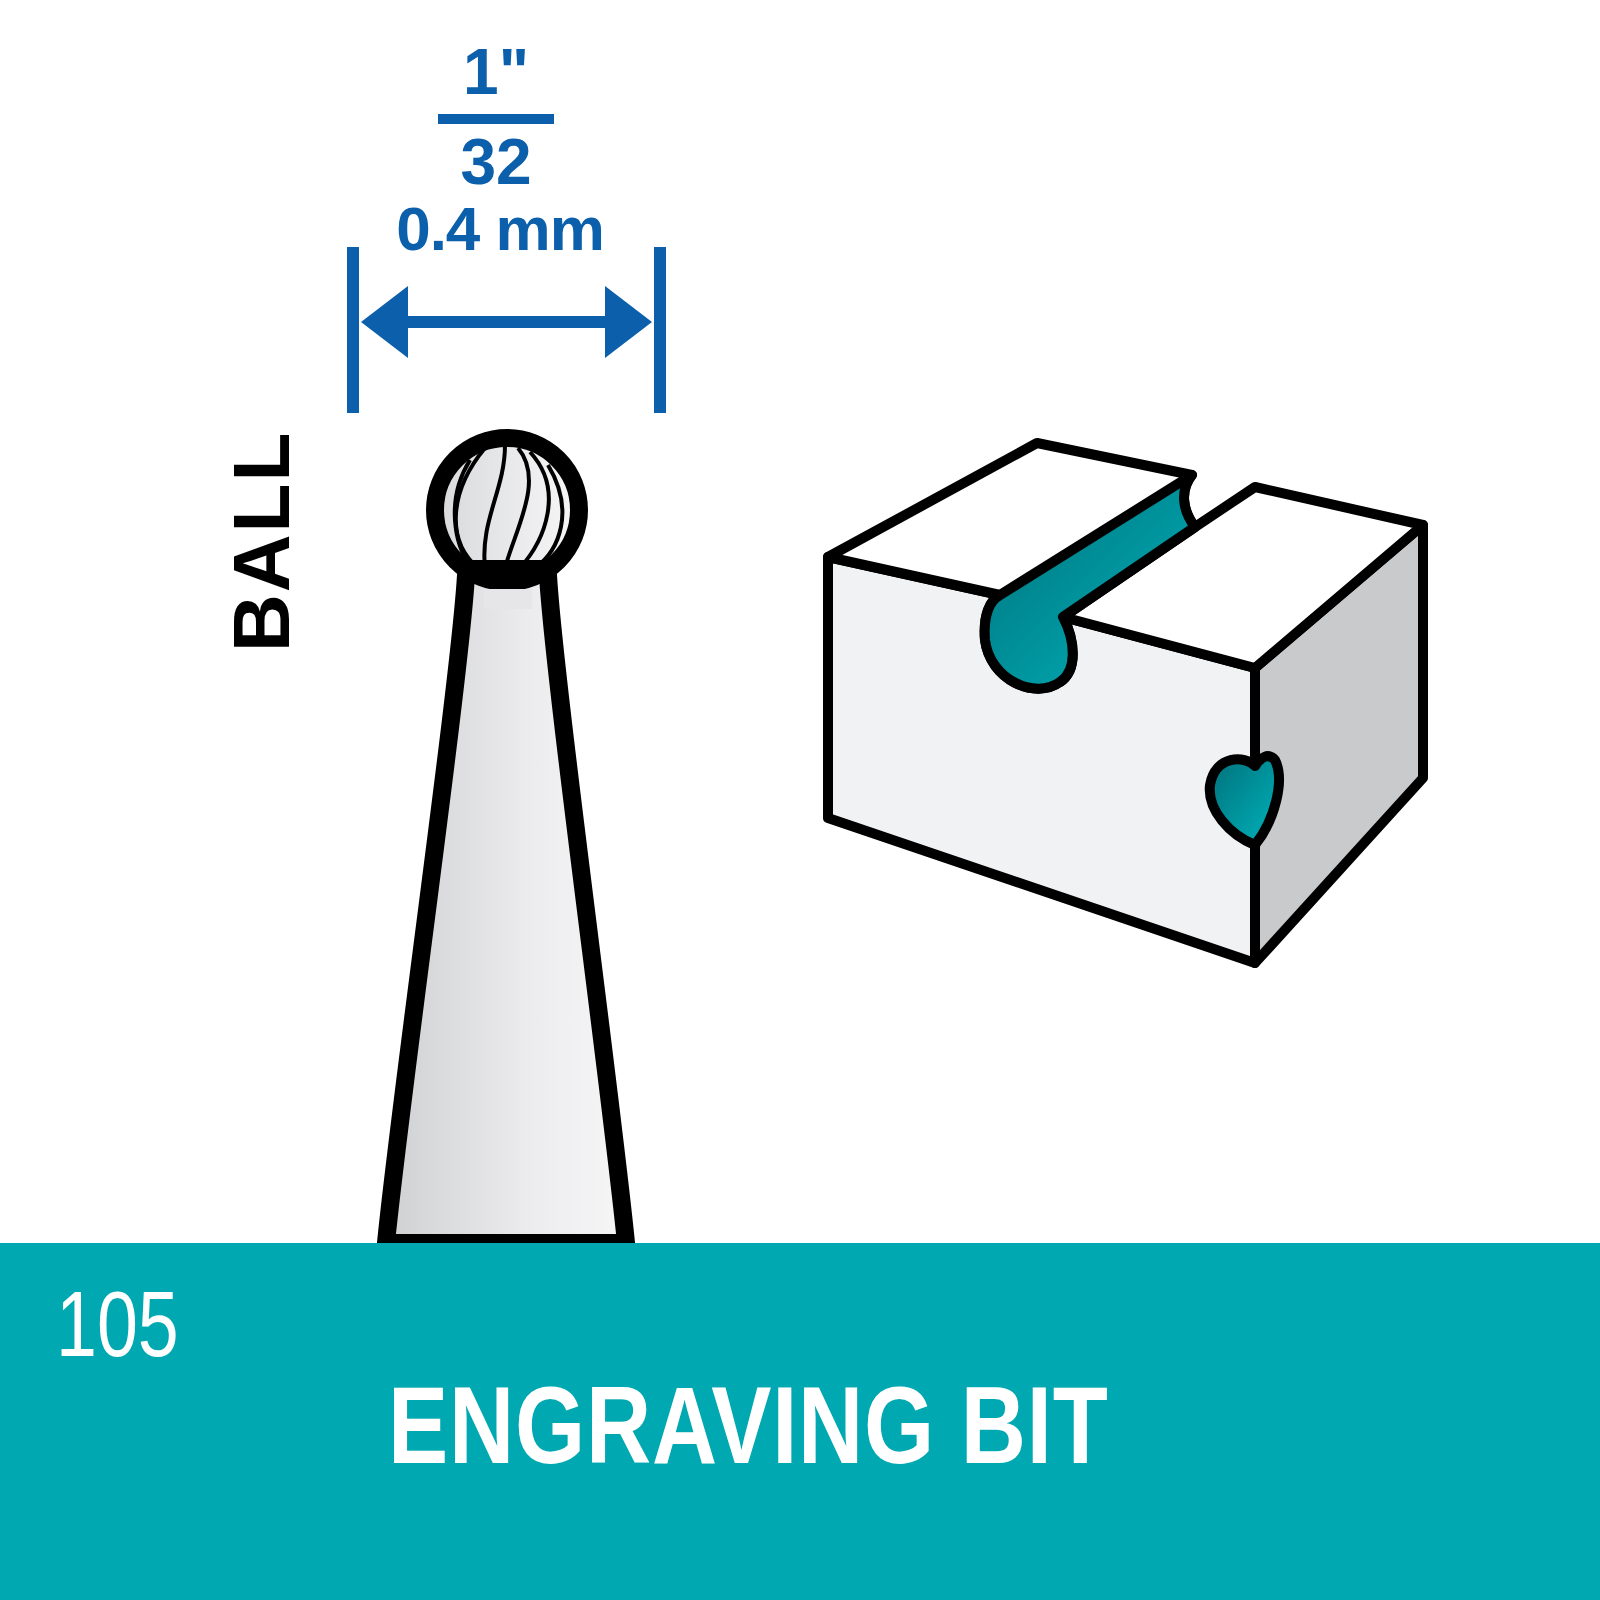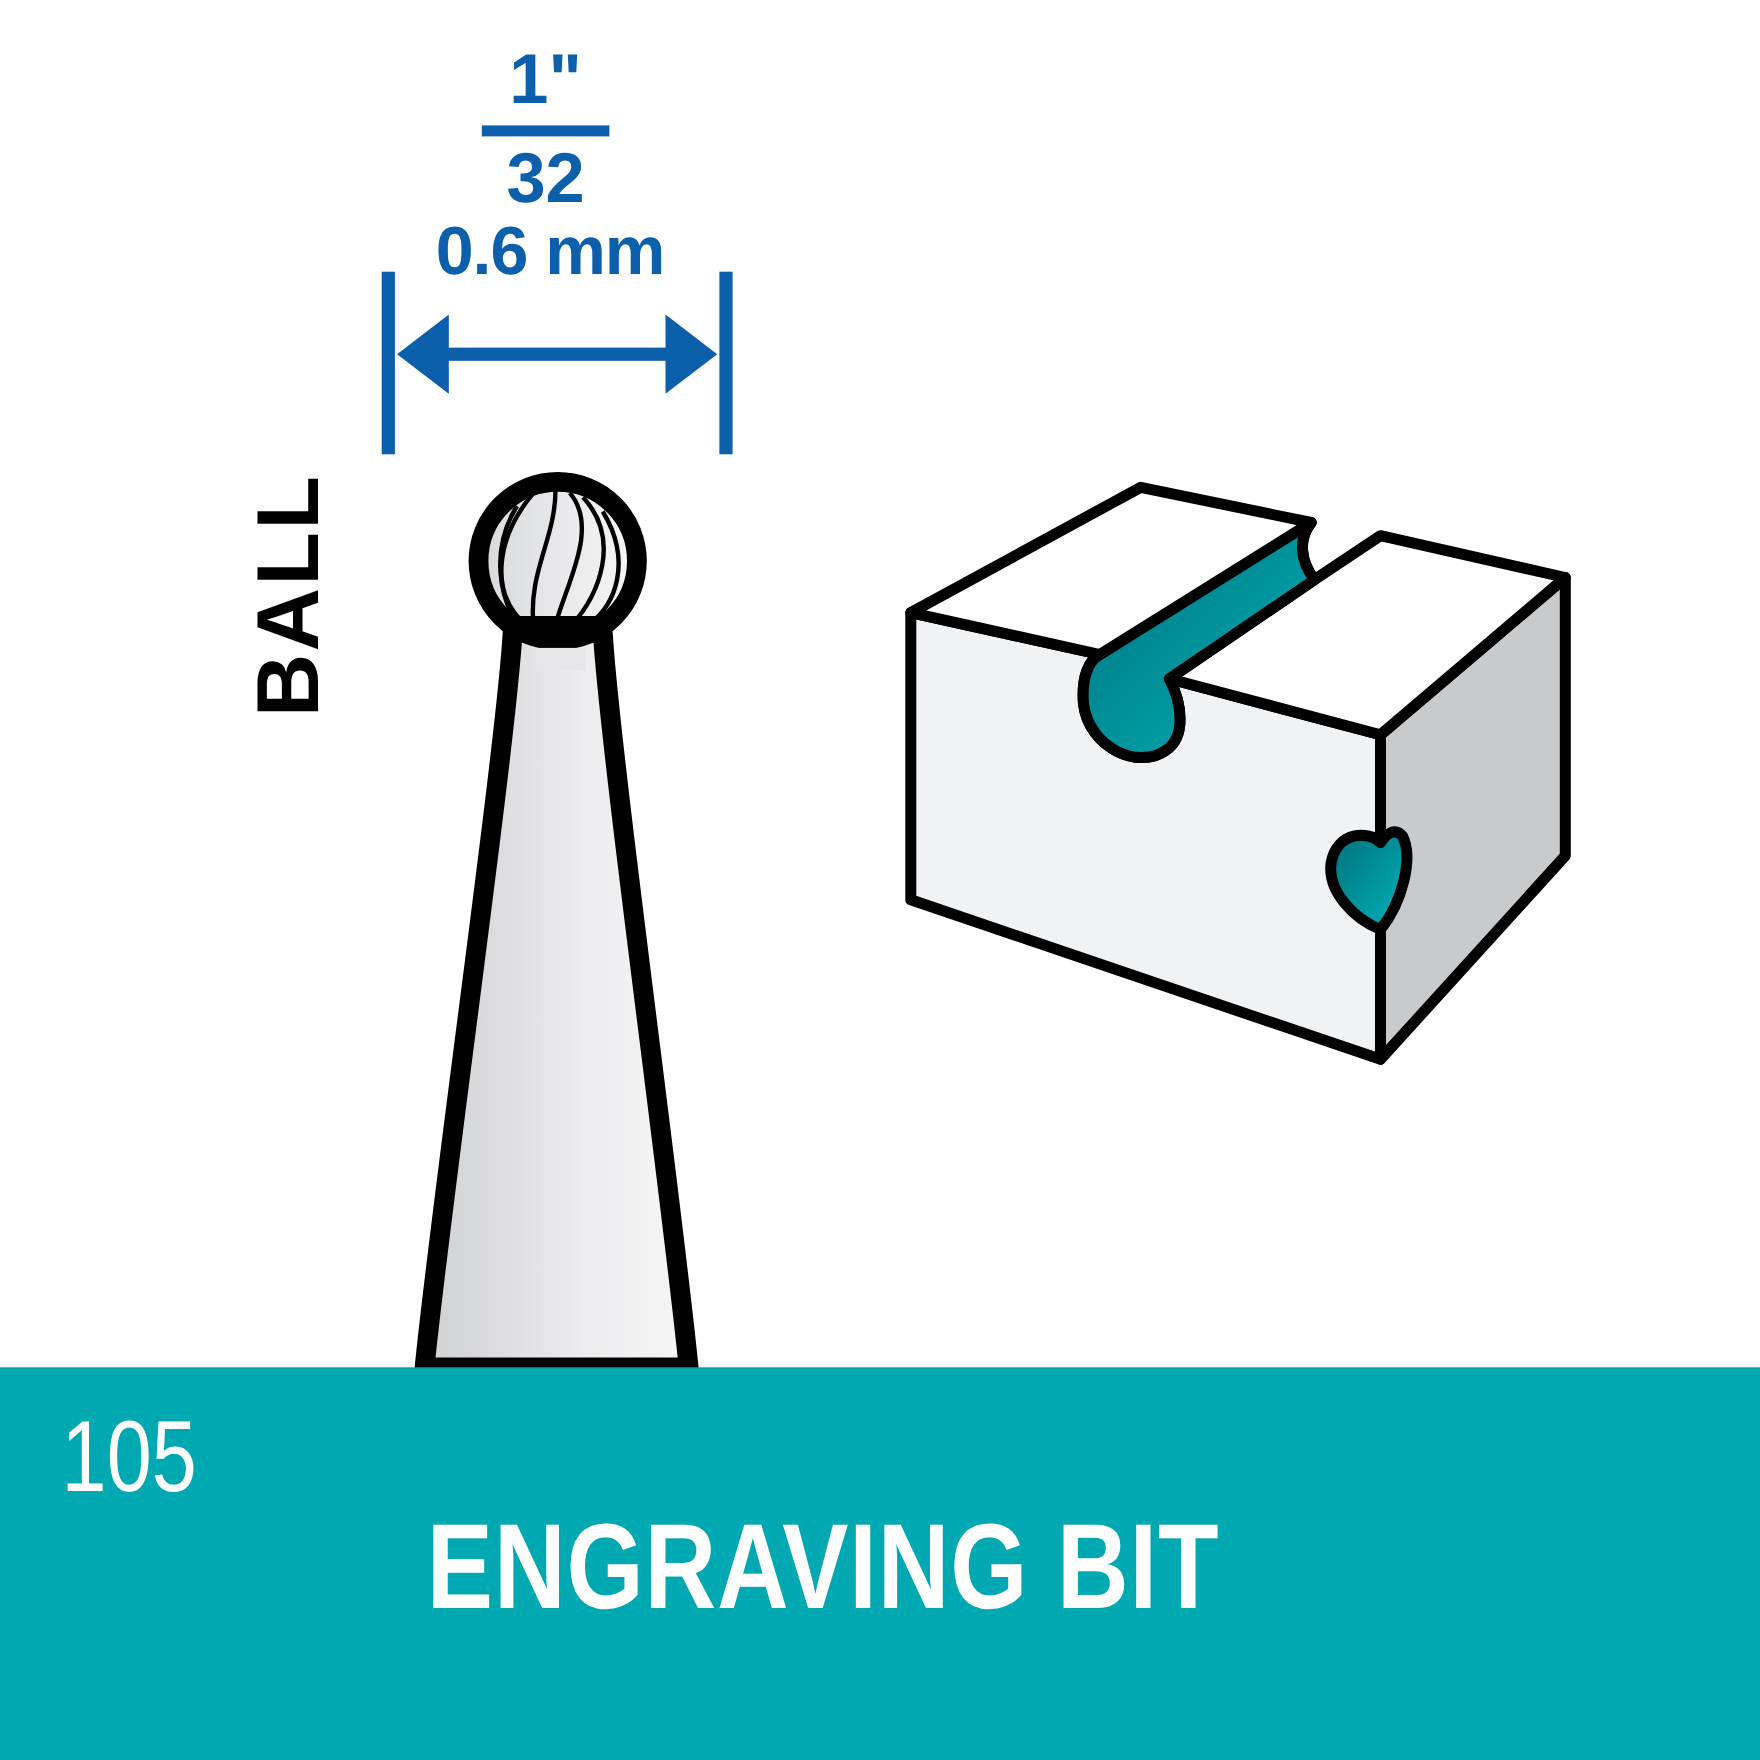--- a/index.html
+++ b/index.html
@@ -69,20 +69,20 @@
     <path d="M1195,527 L1255,487 L1423,525 L1255,668 L1063,617 Z" fill="#ffffff"></path>
 
     <path d="M1000,595 L1192,475 C1180,490 1182,510 1195,527 L1063,617 C1075,640 1078,670 1060,682 C1035,700 990,680 985,640 C983,615 990,600 1000,595 Z" fill="url(#teal)"></path>
 
     <path d="M1255,766 C1245,755 1215,755 1210,785 C1207,810 1230,835 1255,845 C1275,820 1285,780 1275,760 C1268,752 1260,758 1255,766 Z" fill="url(#teal)"></path>
   </g>
 </svg>
 
 <div class="dim-text frac-num">1"</div>
 <div class="dim-text frac-den">32</div>
-<div class="dim-text mm">0.6 mm</div>
+<div class="dim-text mm">0.4 mm</div>
 
 <div class="shape-label">BALL</div>
 
 <div class="banner">
 </div>
 <div class="model">105</div>
 <div class="title">ENGRAVING BIT</div>
 
 </body></html>

